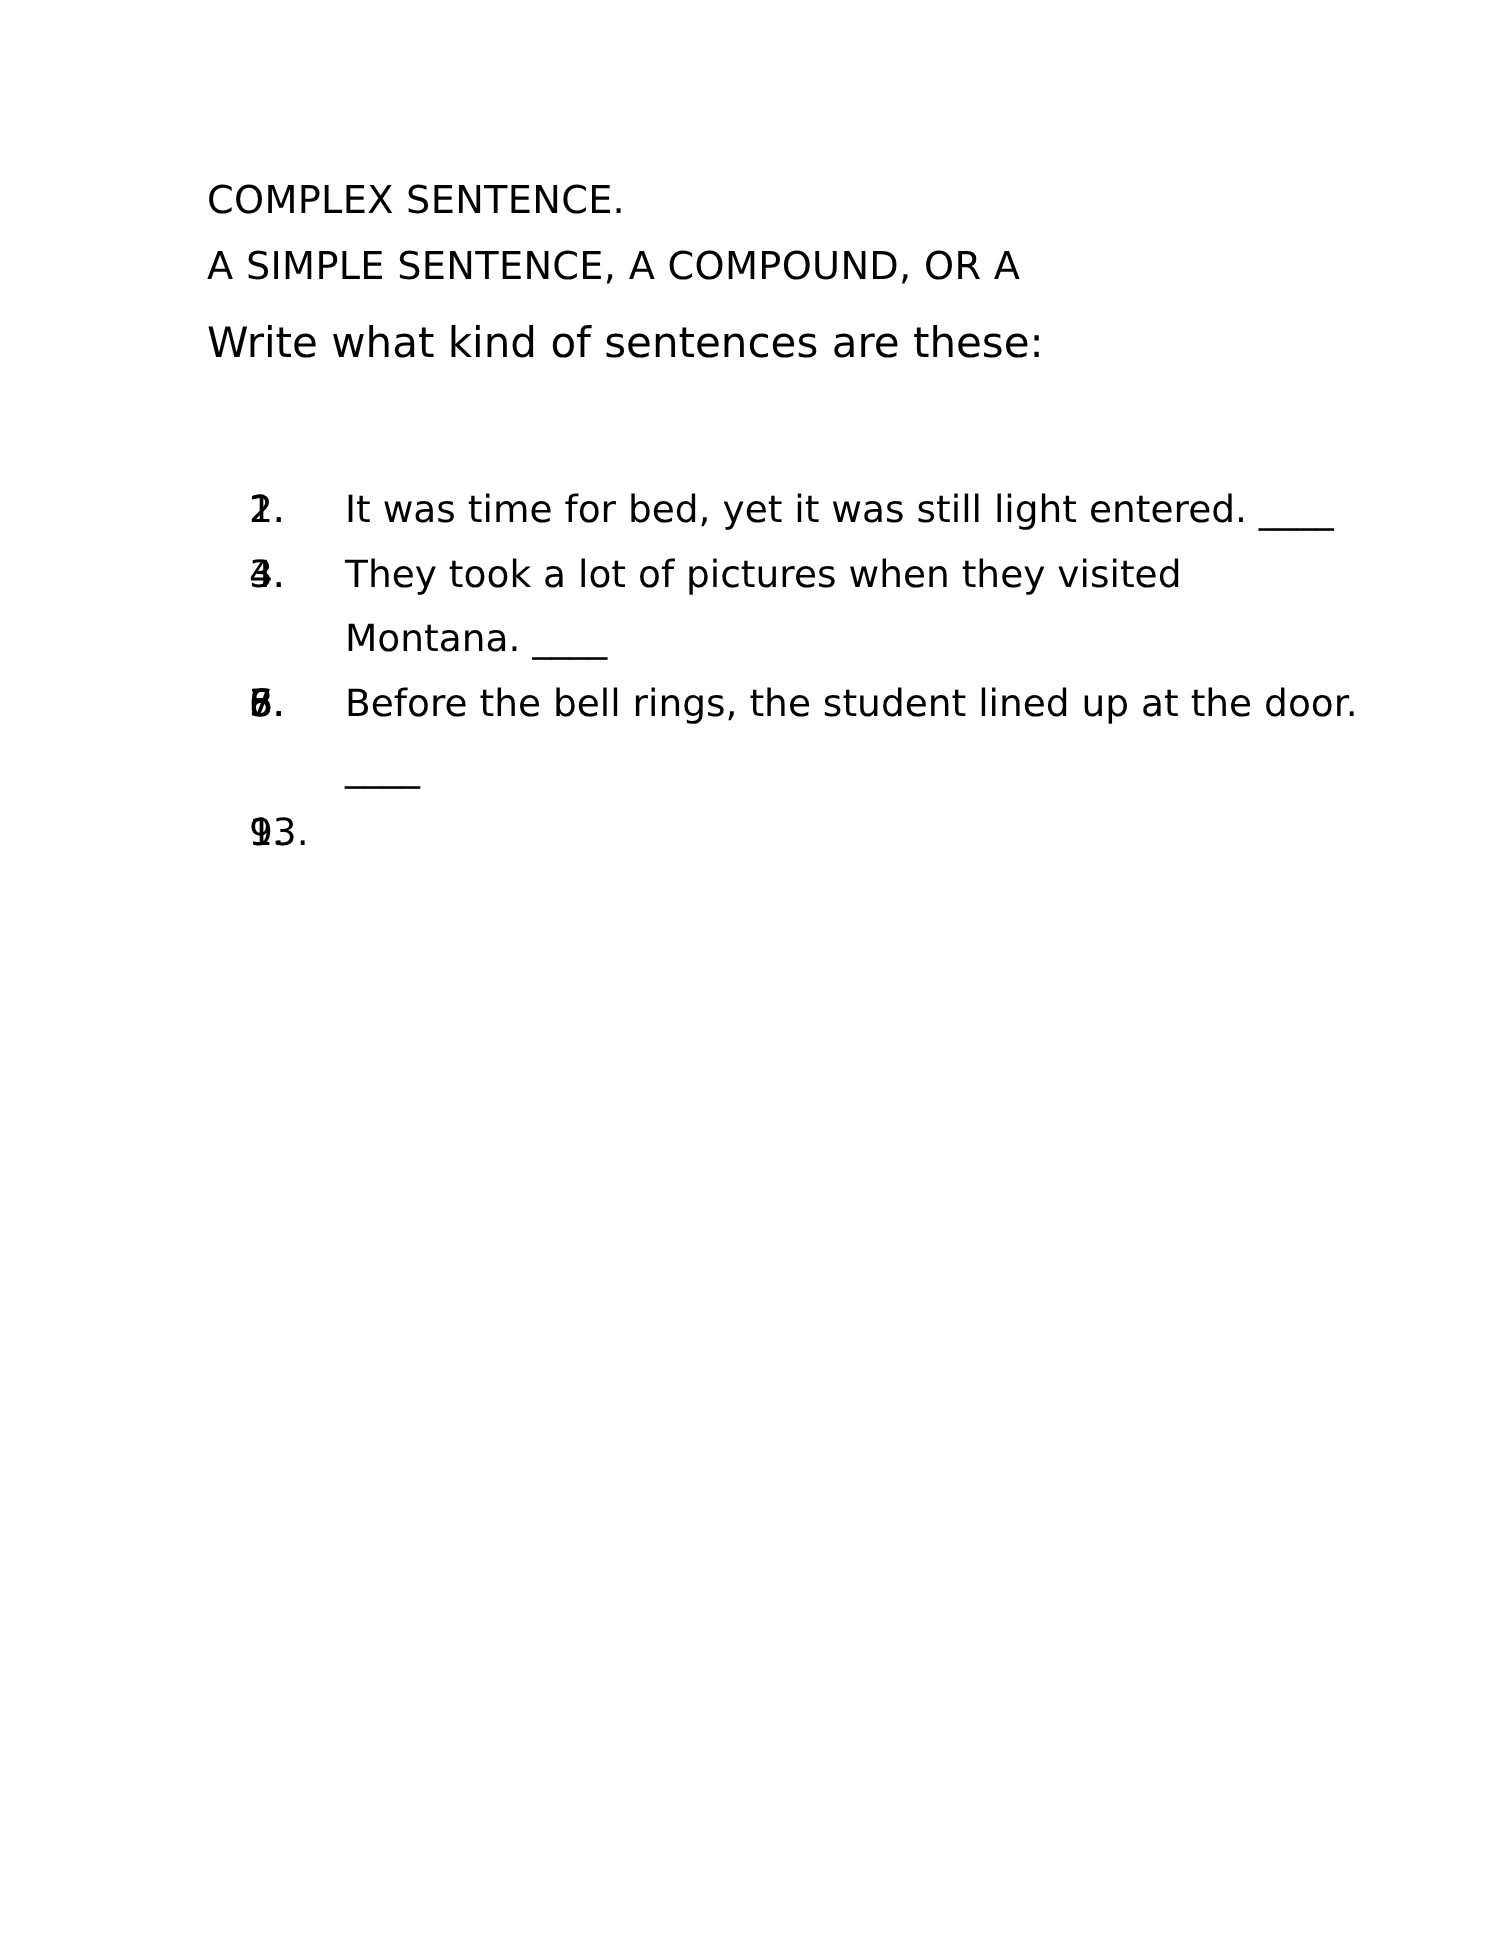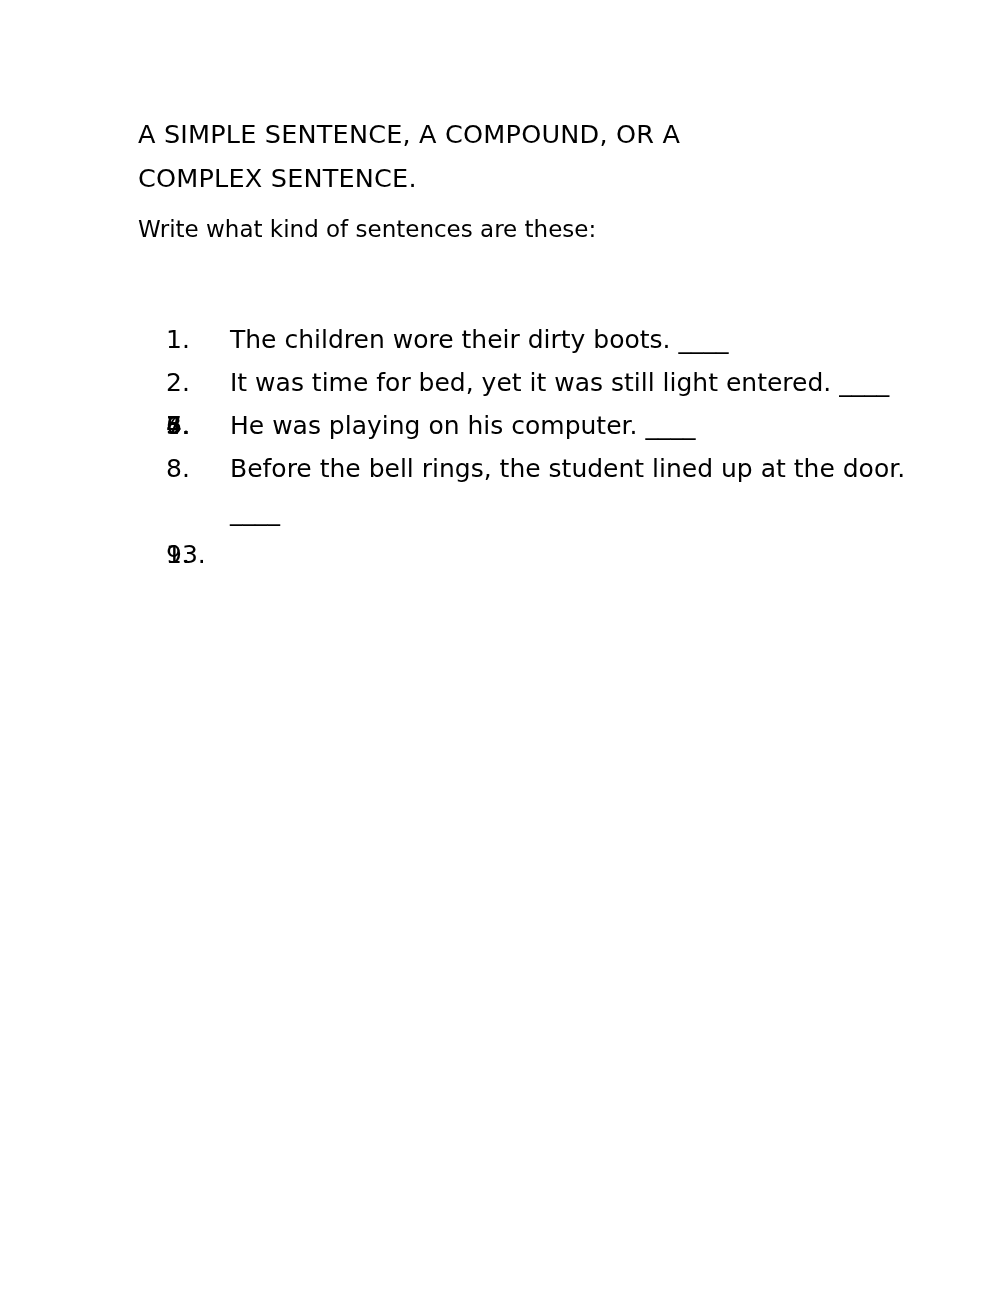--- a/index.html
+++ b/index.html
@@ -31,21 +31,21 @@
   }
   .title {
     font-size: 25.5px;
     line-height: 44px;
     letter-spacing: 0.2px;
     margin: 0 0 0 0;
     font-weight: 400;
     width: 640px;
   }
   .lead {
-    font-size: 23px;
+    font-size: 28px;
     line-height: 58px;
     margin: 0;
     font-weight: 400;
   }
   .spacer {
     height: 60px;
   }
   ol.items {
     margin: 0;
     padding: 0;
@@ -70,52 +70,51 @@
     line-height: 43px;
   }
 </style>
 </head>
 <body>
 
 <div class="page">
   <div class="content">
 
     <div class="title">
+      <div>COMPLEX SENTENCE.</div>
       <div>A SIMPLE SENTENCE, A COMPOUND, OR A</div>
-      <div>COMPLEX SENTENCE.</div>
     </div>
 
     <p class="lead">Write what kind of sentences are these:</p>
 
     <div class="spacer"></div>
 
     <ol class="items">
       <li>
         <span class="num">1.</span>
-        <span class="txt">The children wore their dirty boots. ____</span>
       </li>
       <li>
         <span class="num">2.</span>
         <span class="txt">It was time for bed, yet it was still light entered. ____</span>
       </li>
       <li>
         <span class="num">3.</span>
       </li>
       <li>
         <span class="num">4.</span>
+        <span class="txt">They took a lot of pictures when they visited Montana. ____</span>
       </li>
       <li>
         <span class="num">5.</span>
       </li>
       <li>
         <span class="num">6.</span>
       </li>
       <li>
         <span class="num">7.</span>
-        <span class="txt">He was playing on his computer. ____</span>
       </li>
       <li>
         <span class="num">8.</span>
         <span class="txt">Before the bell rings, the student lined up at the door. ____</span>
       </li>
       <li>
         <span class="num">9.</span>
       </li>
       <li>
         <span class="num">13.</span>

